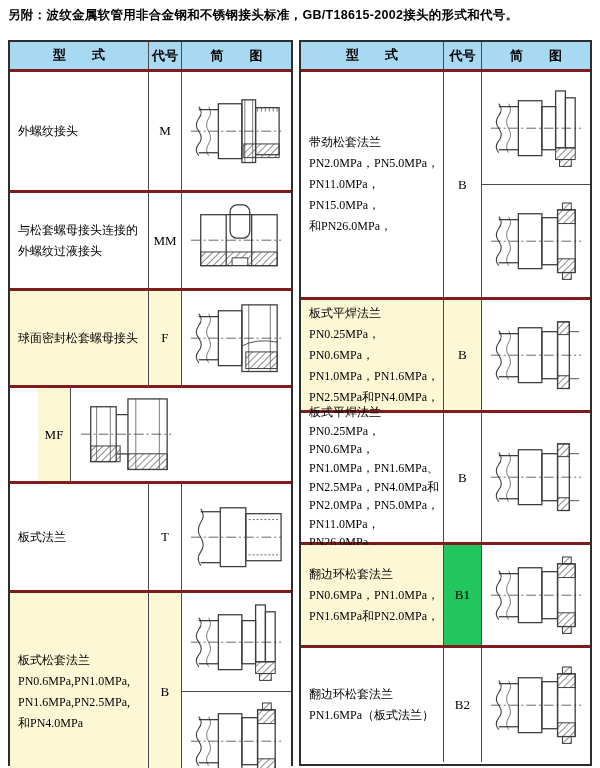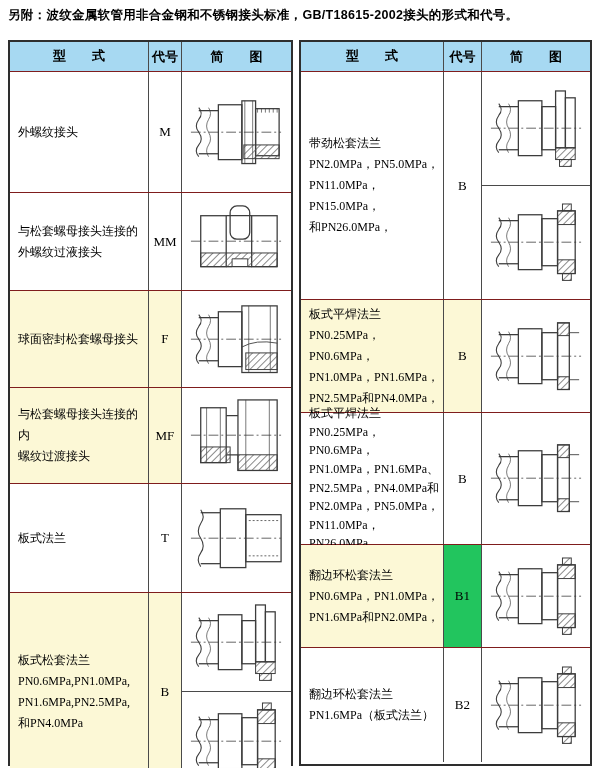--- a/index.html
+++ b/index.html
@@ -4,21 +4,21 @@
 <style>
   html,body{margin:0;padding:0;background:#fff;}
   #page{position:relative;width:600px;height:768px;background:#fff;overflow:hidden;
         font-family:"Liberation Serif","DejaVu Serif",serif;color:#000;}
   .note{position:absolute;left:8px;top:7px;width:586px;
         font-family:"Liberation Sans","DejaVu Sans",sans-serif;
         font-weight:bold;font-size:12.5px;letter-spacing:0.3px;white-space:nowrap;}
   .tbl{position:absolute;top:40px;border:2px solid #2e2e2e;box-sizing:border-box;background:#fff;}
   #tbl-left{left:8px;width:285px;height:726px;}
   #tbl-right{left:299px;width:293px;height:726px;}
-  .row{display:flex;box-sizing:border-box;border-bottom:1px solid #7f1d1d;}
+  .row{display:flex;box-sizing:border-box;border-bottom:3px solid #7f1d1d;}
   .row:last-child{border-bottom:none;}
   .cell{box-sizing:border-box;border-right:1px solid #4a4a4a;display:flex;align-items:center;}
   .cell:last-child{border-right:none;}
   .type-cell{padding:4px 4px 4px 8px;font-size:12px;line-height:1.75;white-space:pre-line;}
   #tbl-left  .type-cell{width:140px;}
   #tbl-left  .code-cell{width:33px;}
   #tbl-left  .diag-col{width:110px;}
   #tbl-right .type-cell{width:144px;}
   #tbl-right .code-cell{width:38px;}
   #tbl-right .diag-col{width:109px;}
@@ -163,23 +163,21 @@
       <div class="cell diag-col">
         <div class="diag-sub">
             <svg viewBox="0 0 100 80">
               <use href="#d-nut"></use>
             </svg>
           </div>
       </div>
     </div>
 
     <div class="row" style="height:96px">
-      <div class="cell type-cell" style="background-color: rgb(252, 248, 214);">与松套螺母接头连接的内
-螺纹过渡接头</div>
-      <div class="cell code-cell" style="background-color: rgb(252, 248, 214);">MF</div>
+      <div class="cell code-cell" style="background-color: rgb(252, 248, 214); margin-left: 28px;">MF</div>
       <div class="cell diag-col">
         <div class="diag-sub">
             <svg viewBox="0 0 100 80">
               <use href="#d-adapter"></use>
             </svg>
           </div>
       </div>
     </div>
 
     <div class="row" style="height:109px">

